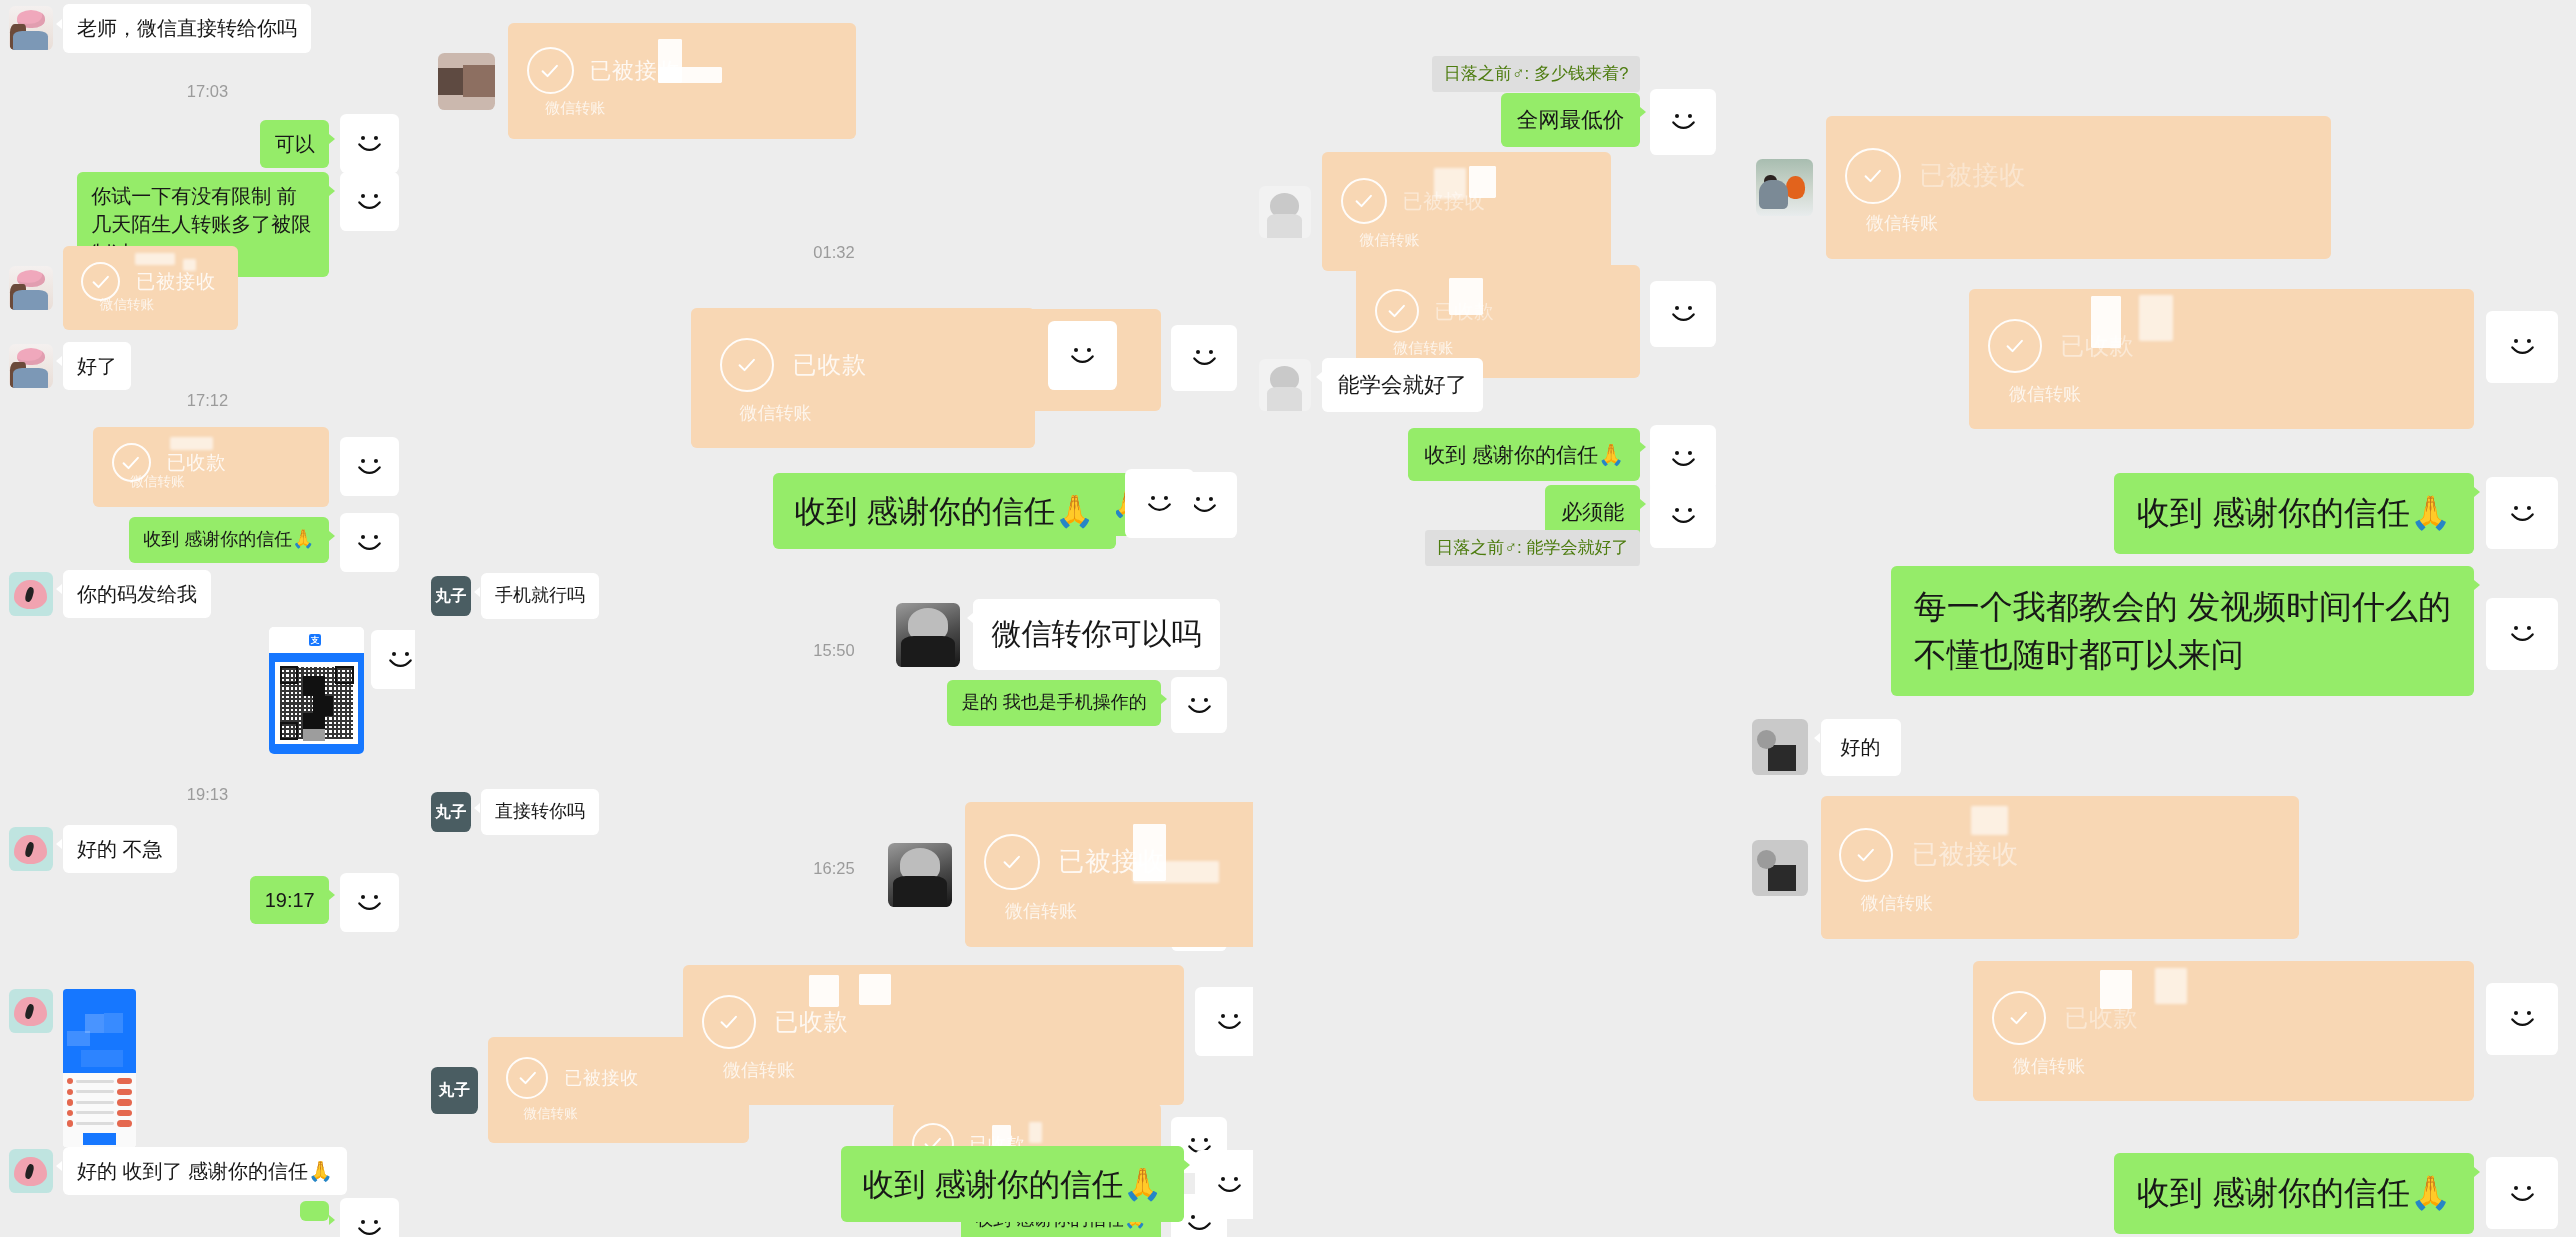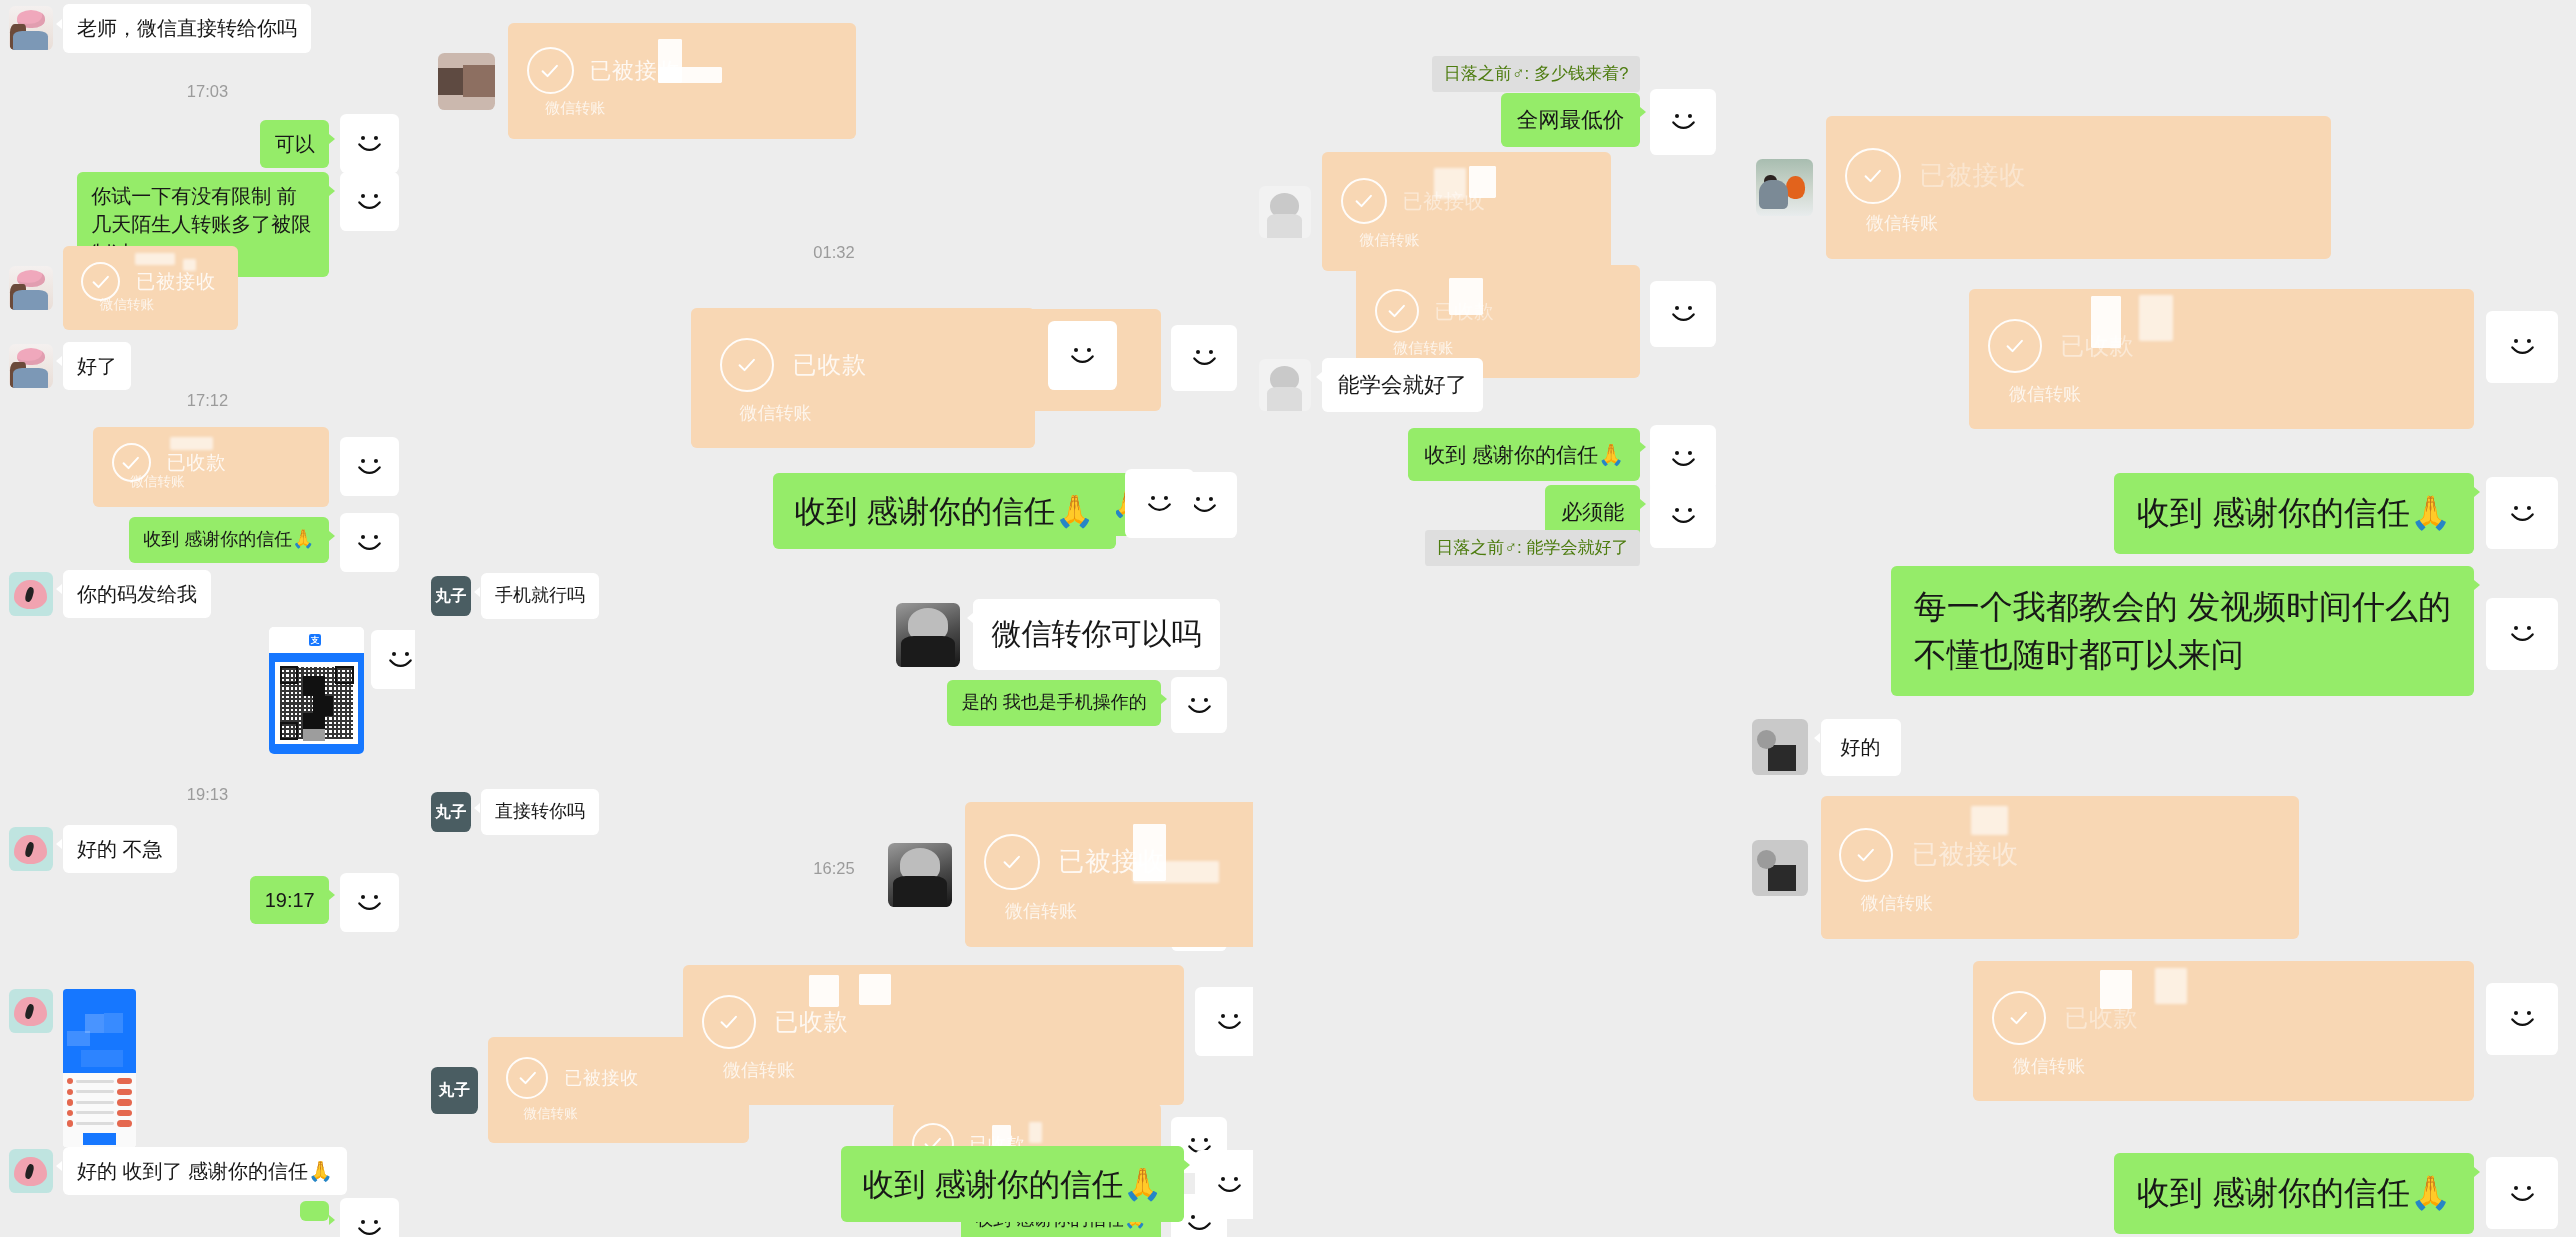--- a/index.html
+++ b/index.html
@@ -442,20 +442,21 @@
       </div>
     </div>
 
     <div class="row left" style="top:573px;left:15.8px;">
       <div class="avatar av-wanzi" style="width:40px;height:40px;">
           <span>丸子</span>
         </div>
       <div class="bubble white tail-l" style="margin-left:10px;font-size:18px;">手机就行吗</div>
     </div>
 
+    <div class="timestamp" style="top:641px;">15:50</div>
 
     <div class="row right" style="top:680px;right:92px;">
       <div class="bubble green tail-r" style="font-size:18px;">是的 我也是手机操作的</div>
       <div class="smiley" style="position:absolute;right:-66px;top:-2.9px;margin:0;width:56px;height:56px;">
         <svg viewBox="0 0 40 40">
             <circle cx="13" cy="14" r="2.2" fill="#111"></circle>
             <circle cx="27" cy="14" r="2.2" fill="#111"></circle>
             <path d="M9 21 q11 12 22 0" stroke="#111" stroke-width="2.4" fill="none" stroke-linecap="round"></path>
           </svg>
       </div>

